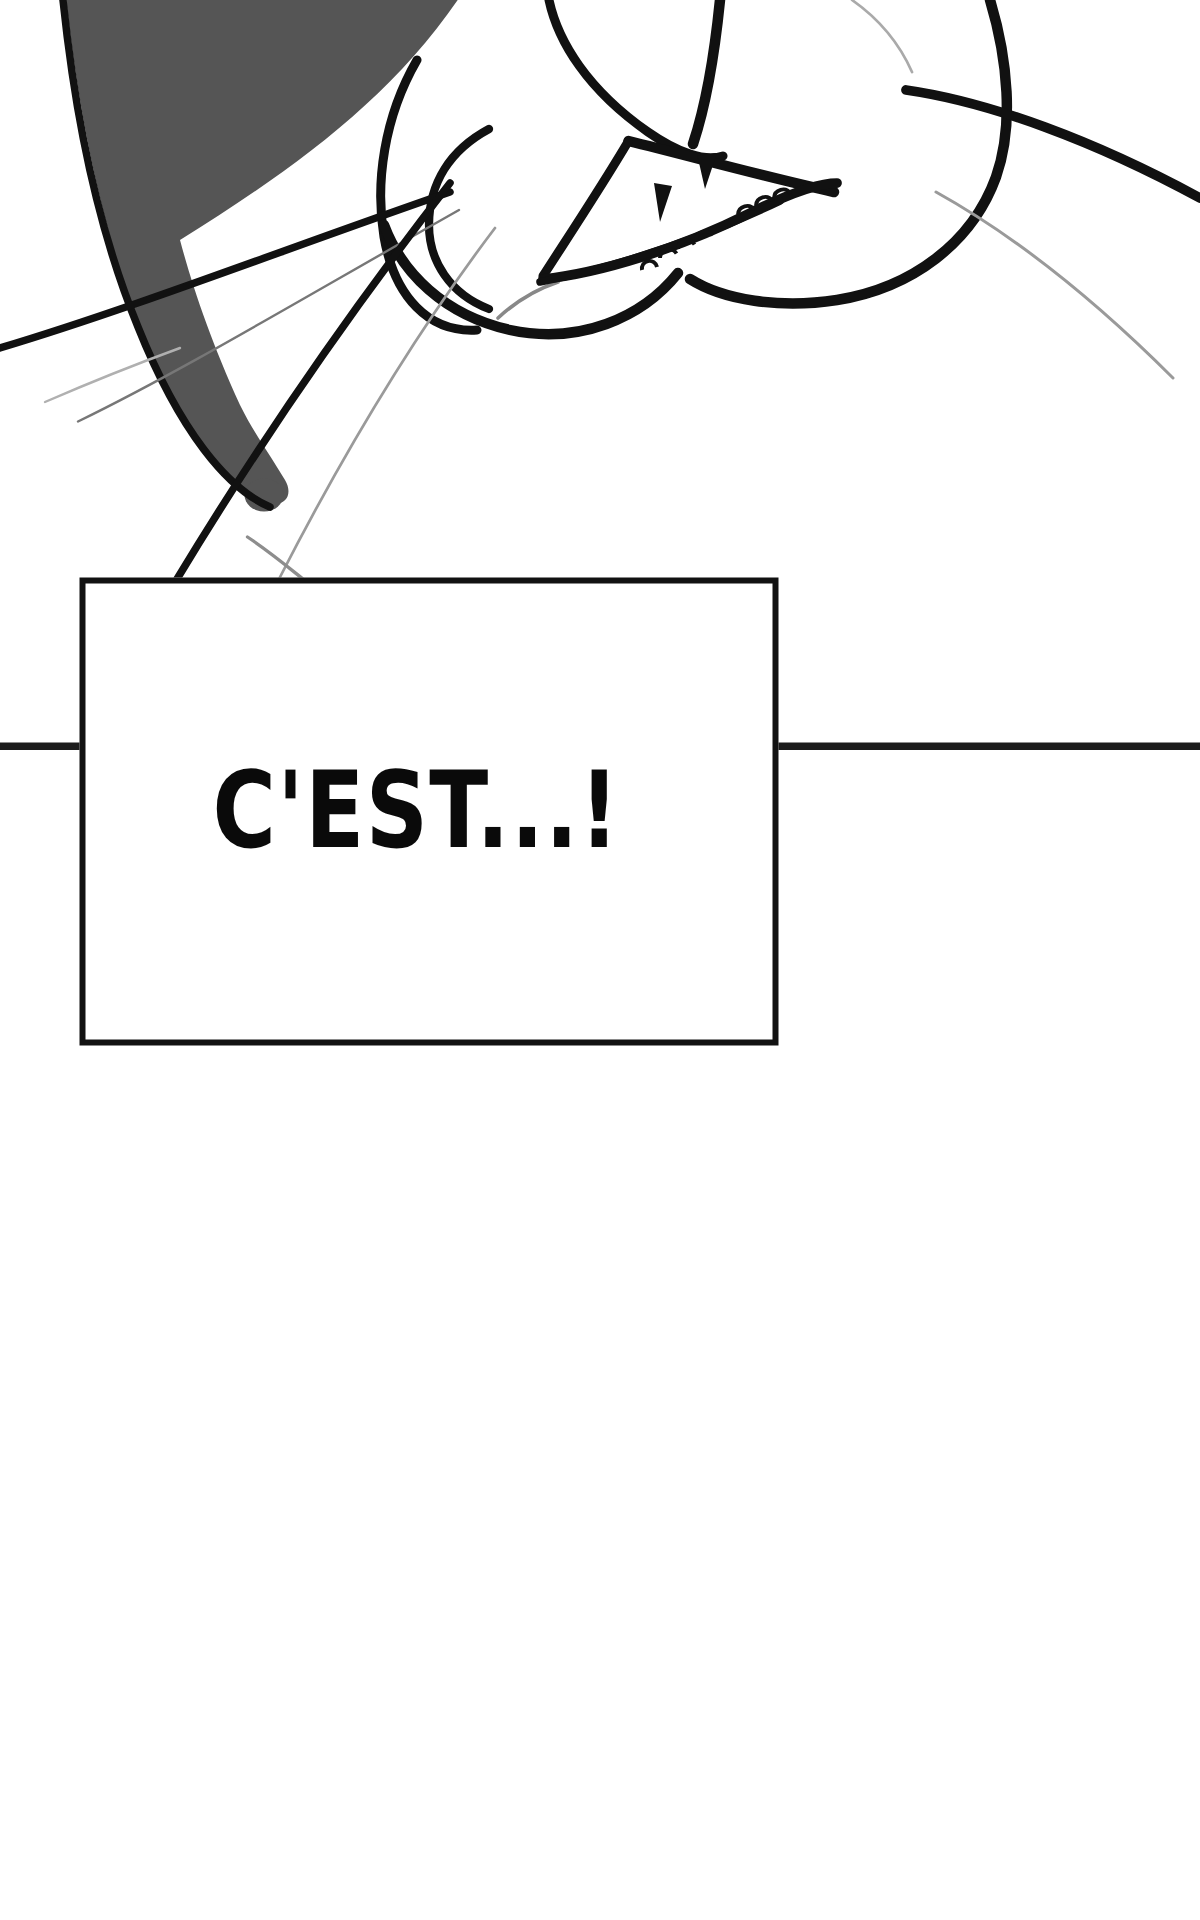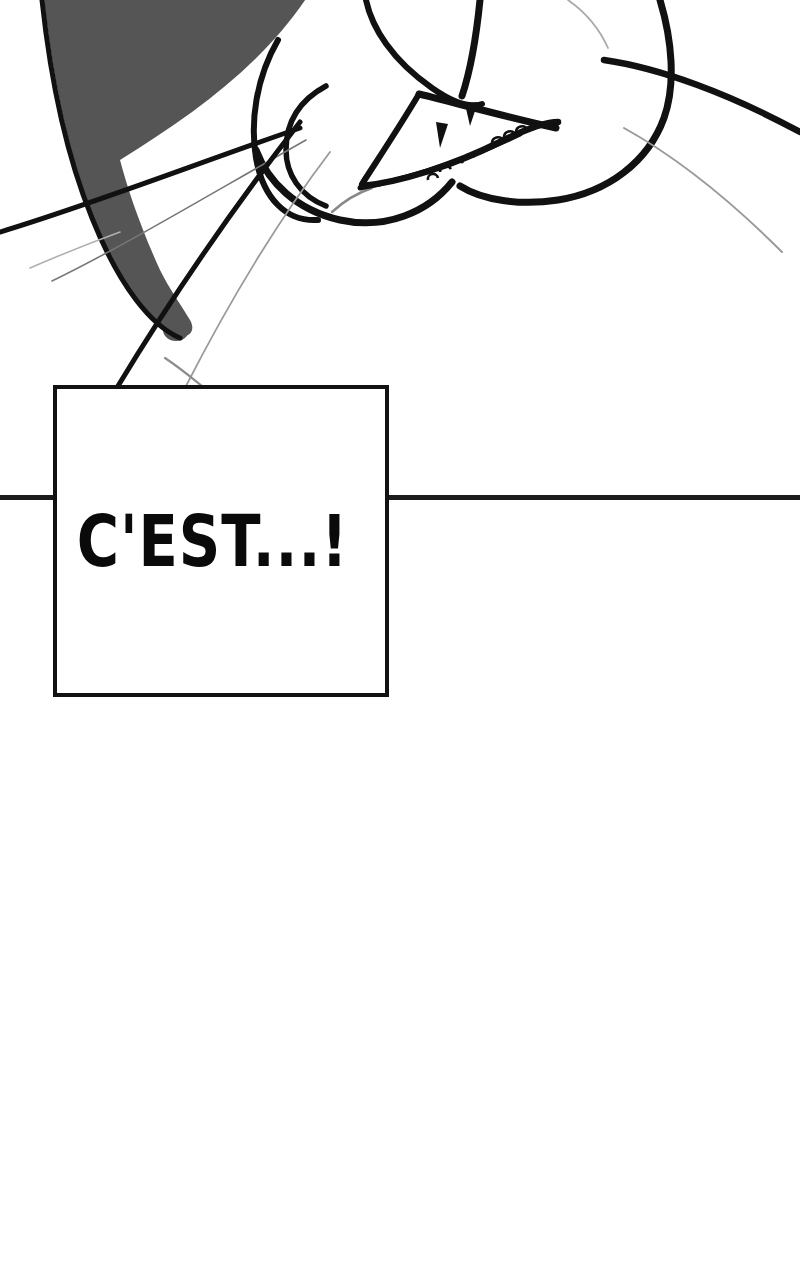--- a/index.html
+++ b/index.html
@@ -20,21 +20,21 @@
     left: 0;
     top: 0;
     width: 800px;
     height: 1280px;
     display: block;
   }
   .panel-box {
     position: absolute;
     left: 53px;
     top: 385px;
-    width: 336px;
+    width: 466px;
     height: 312px;
     background: #ffffff;
     border: 4px solid #121212;
     box-sizing: border-box;
     z-index: 5;
     text-align: center;
   }
   .panel-text {
     position: absolute;
     left: 0;

